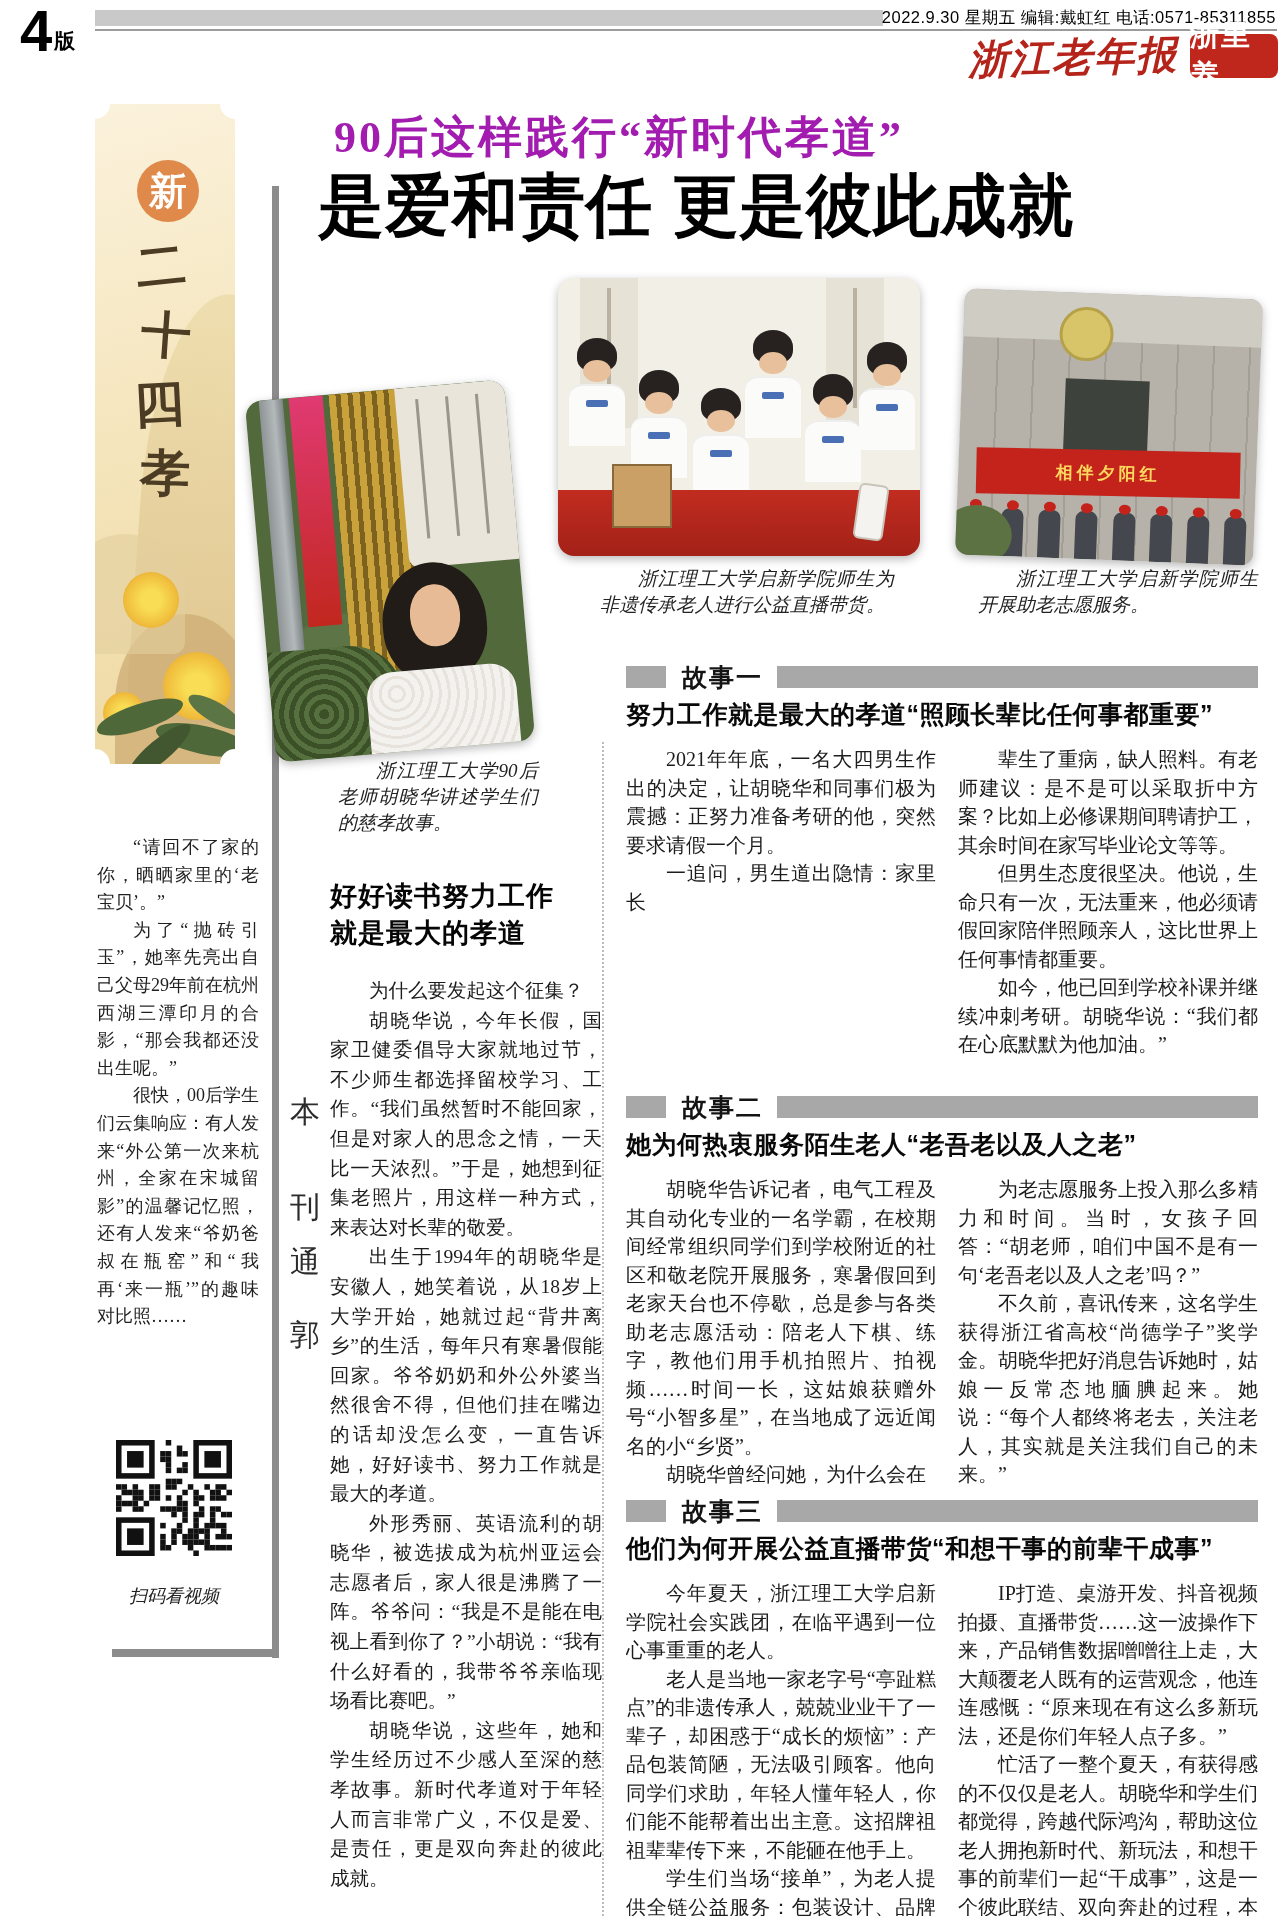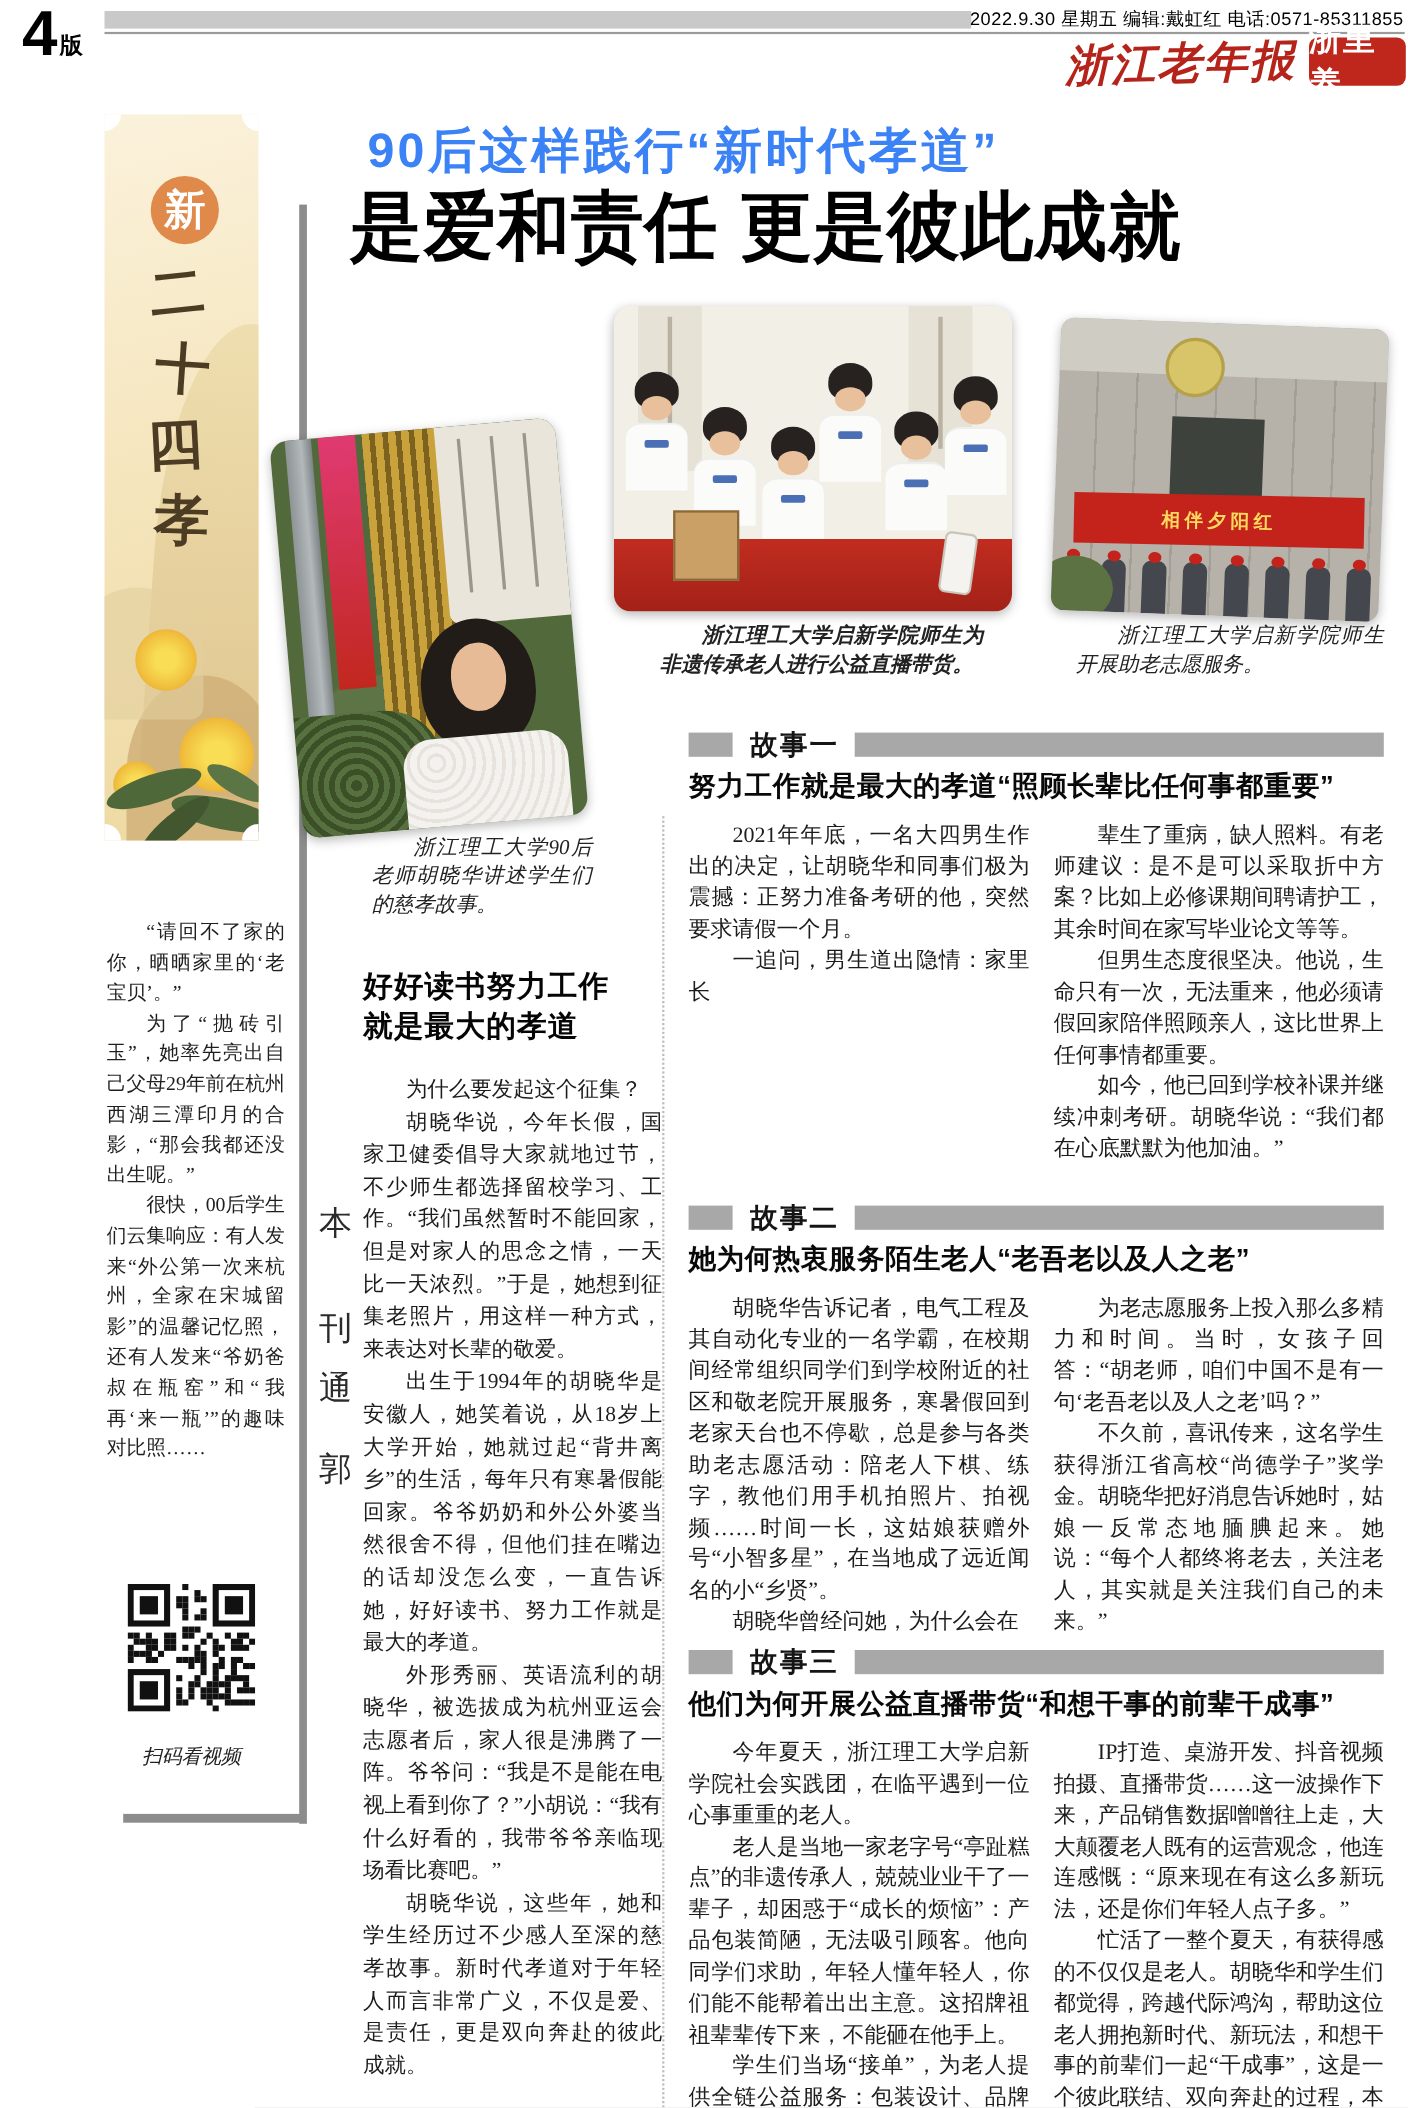--- a/index.html
+++ b/index.html
@@ -55,22 +55,22 @@
   .frame-h{left:112px;top:1649px;width:162px;height:8px;background:#8c8c8c;}
   .dotted-rule{left:602px;top:742px;height:1174px;width:0;border-left:2px dotted #bcbcbc;}
 
   
   .intro{left:97px;top:834px;width:162px;height:600px;overflow:hidden;}
   .intro p{margin:0;font-size:18px;line-height:27.6px;text-align:justify;text-indent:2em;color:#1f1f1f;}
   .qr-wrap{left:116px;top:1440px;width:116px;text-align:center;}
   .qr-caption{margin-top:24px;font-size:18px;font-style:italic;color:#222;}
 
   
-  .kicker{left:334px;top:108px;font-family:Liberation Sans, sans-serif;font-size:44px;font-weight:700;
-          color:#3b82f6;letter-spacing:3px;}
+  .kicker{left:334px;top:108px;font-family:Liberation Serif, serif;font-size:44px;font-weight:700;
+          color:#a21caf;letter-spacing:3px;}
   .main-headline{left:318px;top:160px;font-family:"Liberation Sans",sans-serif;font-size:66px;font-weight:900;
           color:#000;letter-spacing:1px;transform:scaleY(1.03);transform-origin:left top;white-space:nowrap;}
 
   
   .photo{overflow:hidden;box-shadow:0 3px 10px rgba(0,0,0,.28);}
   .photo-left{left:260px;top:390px;width:260px;height:362px;border-radius:16px;transform:rotate(-5deg);
               background:radial-gradient(circle at 30% 80%,#4c6236 0 8%,#5d7546 9% 20%,#52693c 21% 100%);z-index:3;}
   .pl-pole{position:absolute;left:14px;top:0;width:24px;height:100%;background:linear-gradient(90deg,#8e9496,#b3b8ba 60%,#7d8486);}
   .pl-sign{position:absolute;left:44px;top:0;width:34px;height:230px;background:linear-gradient(#e03a72,#c2271e);}
   .pl-slats{position:absolute;left:84px;top:0;width:78px;height:280px;
@@ -109,21 +109,21 @@
              display:flex;align-items:center;justify-content:center;transform:rotate(-1deg);}
   .pr-banner span{color:#ffd95e;font-size:17px;font-weight:700;letter-spacing:4px;font-family:"Liberation Sans",sans-serif;}
   .pr-crowd{position:absolute;left:0;bottom:0;width:100%;height:64px;display:flex;align-items:flex-end;justify-content:space-around;}
   .pr-crowd i{display:block;width:22px;height:48px;border-radius:8px 8px 0 0;background:#44484e;position:relative;}
   .pr-crowd i::before{content:"";position:absolute;top:-8px;left:5px;width:12px;height:10px;border-radius:50%;background:#c4231b;}
   .pr-bush{position:absolute;left:-14px;bottom:-10px;width:70px;height:60px;border-radius:50%;background:#5d7243;}
 
   
   .caption{font-size:19px;font-style:italic;line-height:26px;text-align:justify;text-indent:2em;color:#222;}
   .caption-left{left:338px;top:758px;width:200px;}
-  .caption-mid{left:600px;top:566px;width:294px;font-weight:bold;}
+  .caption-mid{left:600px;top:566px;width:294px;}
   .caption-right{left:978px;top:566px;width:280px;}
 
   
   .byline{left:288px;top:1092px;width:34px;}
   .byline span{display:block;font-size:30px;color:#2b2b2b;text-align:center;}
   .byline span:nth-child(2){margin-top:54px;}
   .byline span:nth-child(3){margin-top:14px;}
   .byline span:nth-child(4){margin-top:32px;}
 
   

